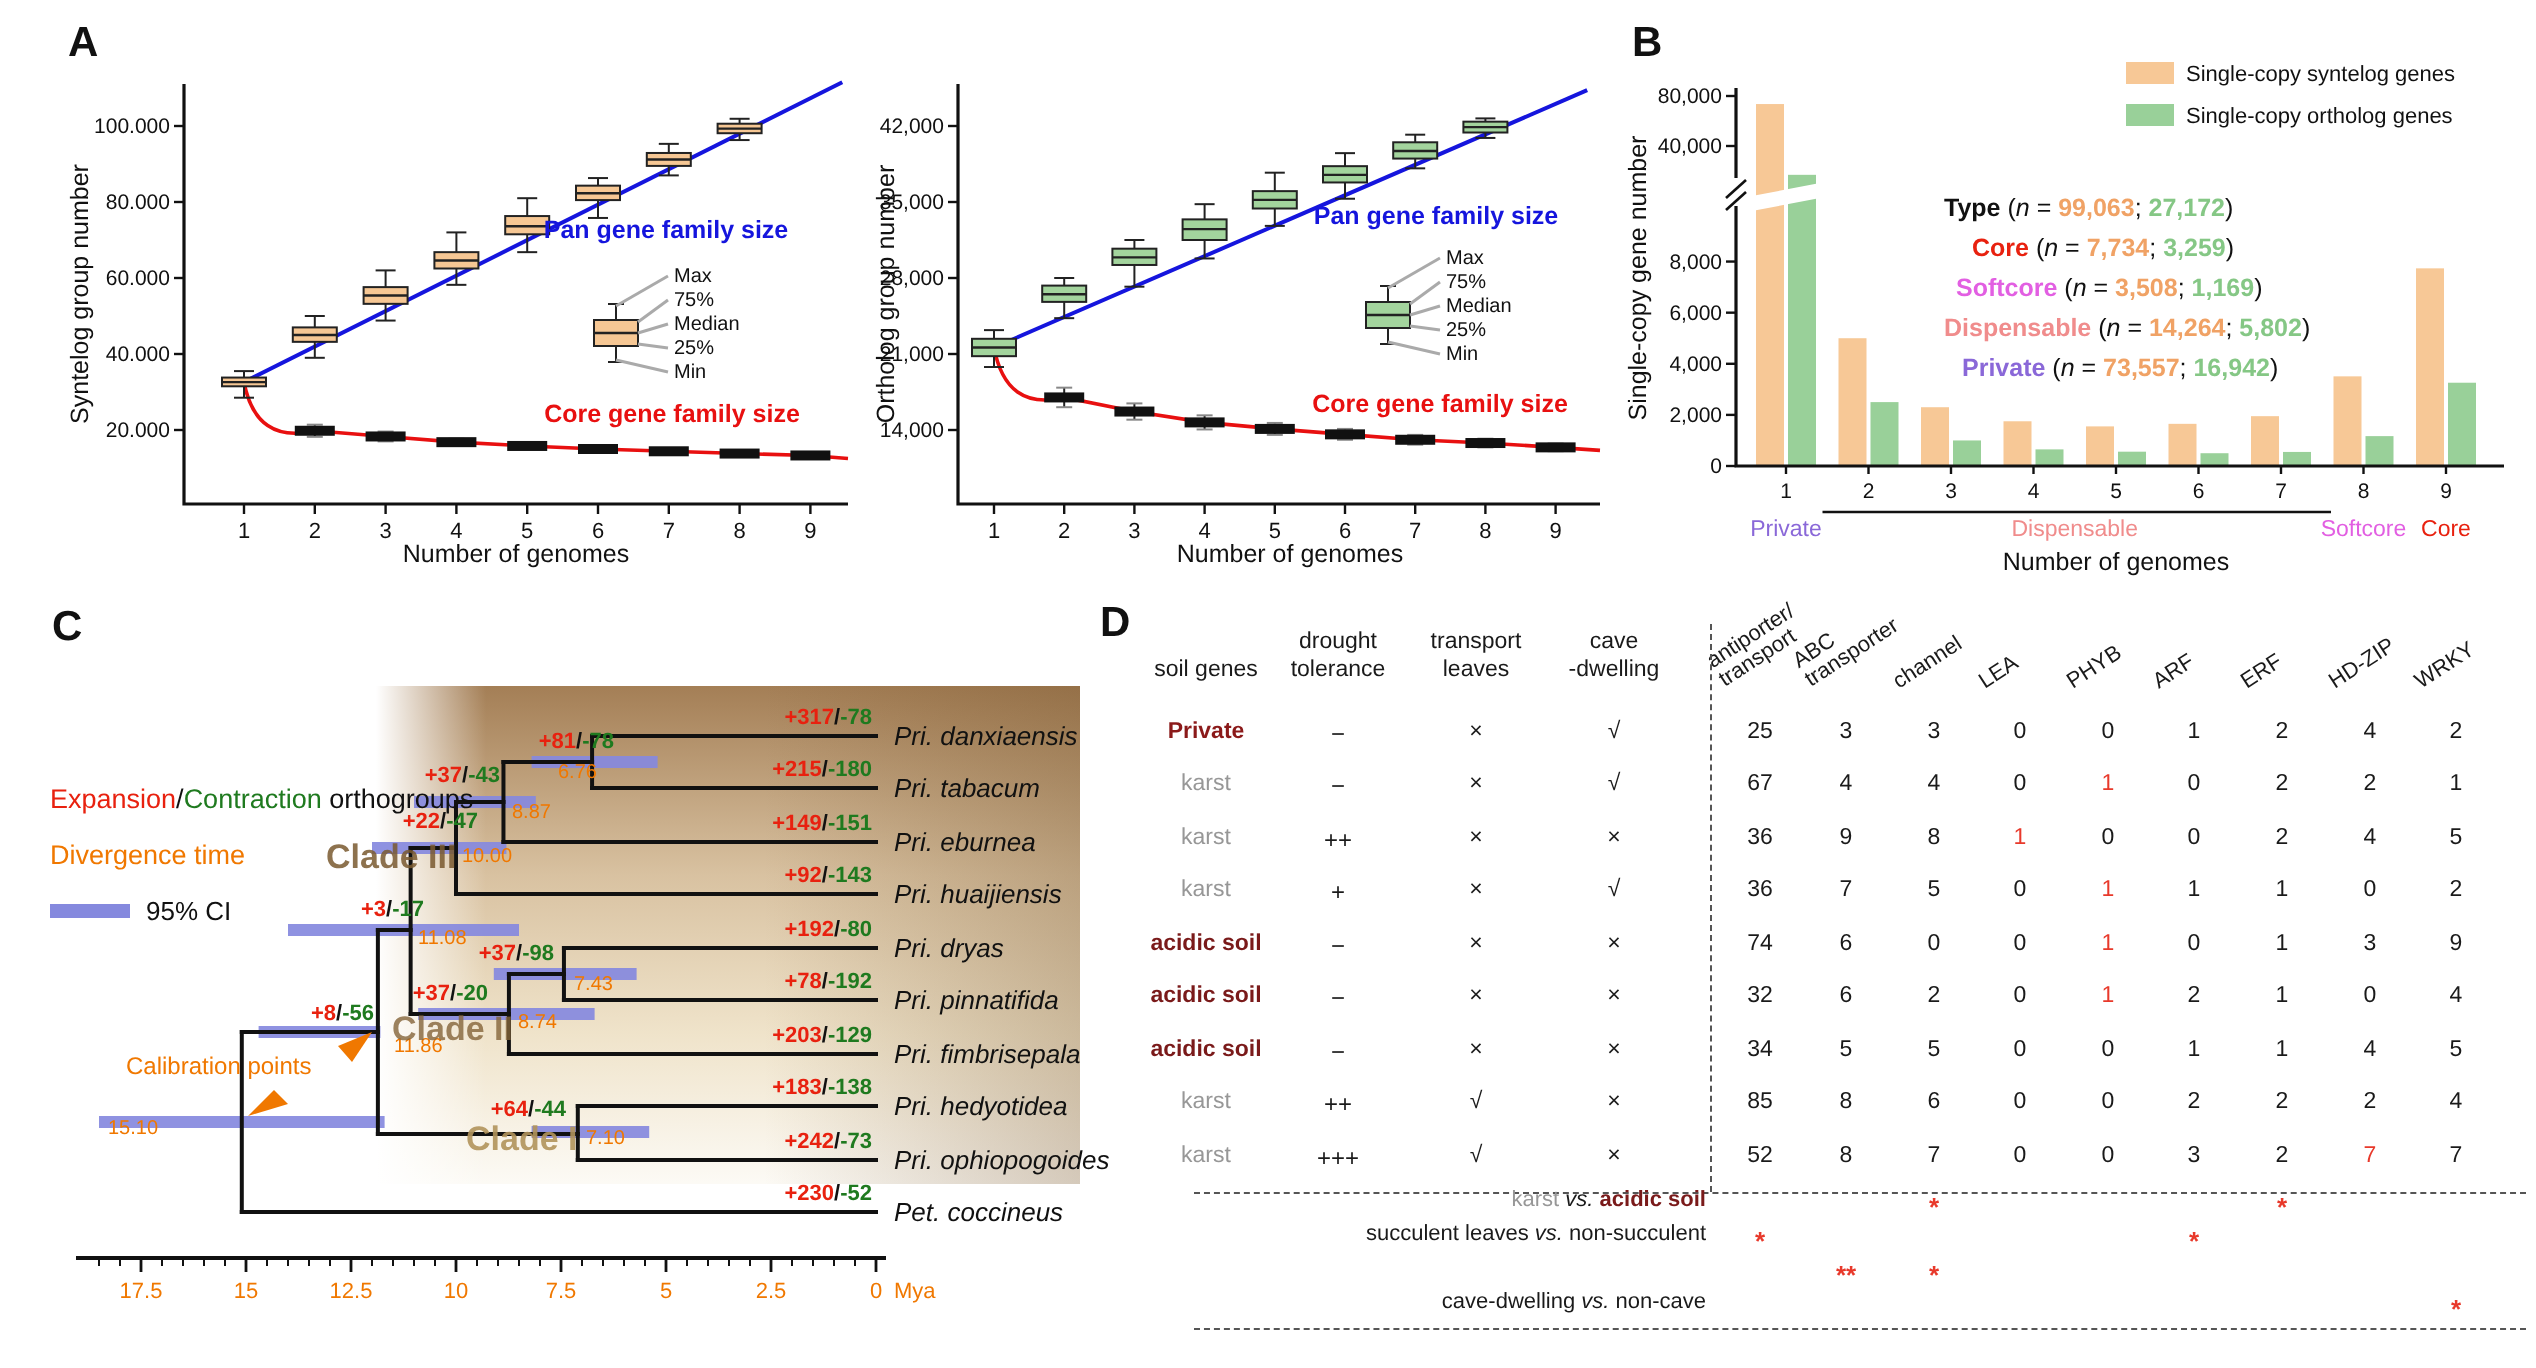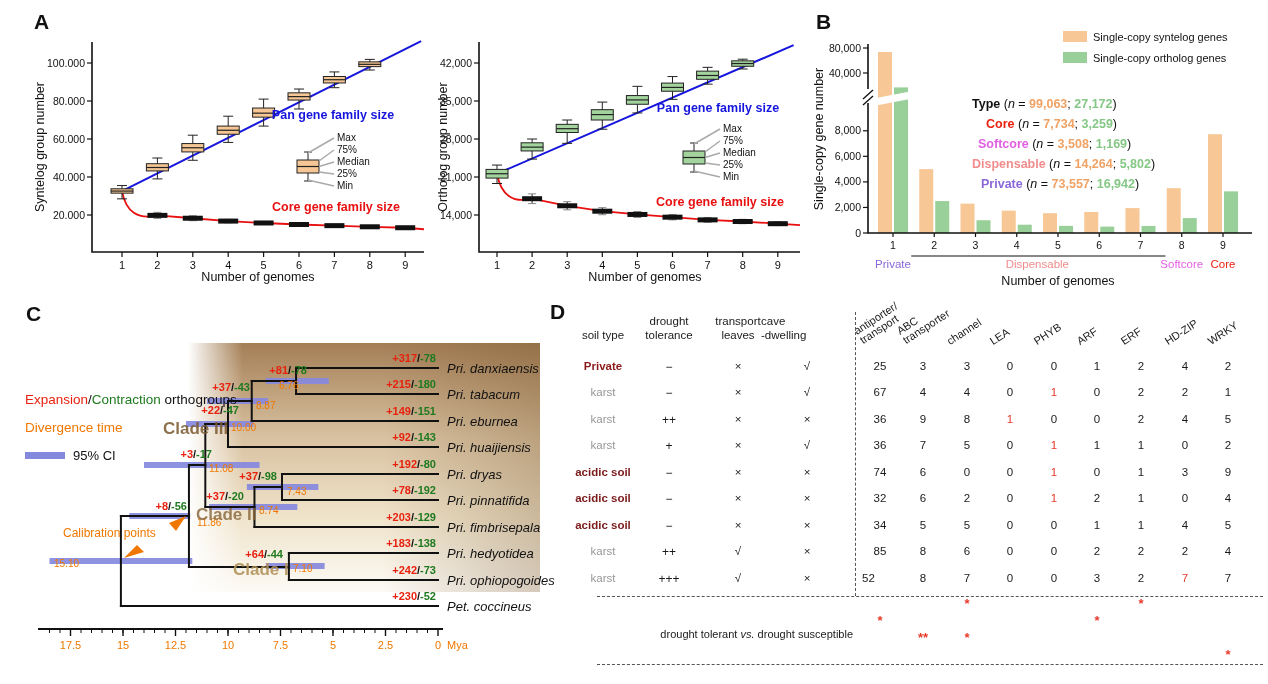--- a/index.html
+++ b/index.html
@@ -502,26 +502,26 @@
         <line x1="333" x2="333" y1="629" y2="636" stroke="#111" stroke-width="1.4"></line>
         <text x="333" y="649" fill="#f07800" font-size="11" text-anchor="middle">5</text>
         <line x1="385.5" x2="385.5" y1="629" y2="636" stroke="#111" stroke-width="1.4"></line>
         <text x="385.5" y="649" fill="#f07800" font-size="11" text-anchor="middle">2.5</text>
         <line x1="438" x2="438" y1="629" y2="636" stroke="#111" stroke-width="1.4"></line>
         <text x="438" y="649" fill="#f07800" font-size="11" text-anchor="middle">0</text>
         <text x="447" y="649" fill="#f07800" font-size="11" text-anchor="start">Mya</text>
       </g>
     </svg>
   <div id="panelD">
-      <div style="left: 12px; top: 28px; width: 92px; text-align: center; line-height: 14px; white-space: pre-line;">soil type</div>
+      <div style="left: 12px; top: 28px; width: 92px; text-align: center; line-height: 14px; white-space: pre-line;">soil genes</div>
       <div style="left: 78px; top: 14px; width: 92px; text-align: center; line-height: 14px; white-space: pre-line;">drought
 tolerance</div>
       <div style="left: 147px; top: 14px; width: 92px; text-align: center; line-height: 14px; white-space: pre-line;">transport
 leaves</div>
-      <div style="left: 216px; top: 14px; width: 92px; line-height: 14px; white-space: pre-line;">cave
+      <div style="left: 216px; top: 14px; width: 92px; text-align: center; line-height: 14px; white-space: pre-line;">cave
 -dwelling</div>
       <div style="left: 319px; top: 24px; white-space: pre; line-height: 11px; font-size: 11px; transform: rotate(-33deg); transform-origin: left bottom;">antiporter/
 transport</div>
       <div style="left: 362px; top: 24px; white-space: pre; line-height: 11px; font-size: 11px; transform: rotate(-33deg); transform-origin: left bottom;">ABC
 transporter</div>
       <div style="left: 406px; top: 36px; white-space: pre; line-height: 11px; font-size: 11px; transform: rotate(-33deg); transform-origin: left bottom;">channel</div>
       <div style="left: 449px; top: 36px; white-space: pre; line-height: 11px; font-size: 11px; transform: rotate(-33deg); transform-origin: left bottom;">LEA</div>
       <div style="left: 493px; top: 36px; white-space: pre; line-height: 11px; font-size: 11px; transform: rotate(-33deg); transform-origin: left bottom;">PHYB</div>
       <div style="left: 536px; top: 36px; white-space: pre; line-height: 11px; font-size: 11px; transform: rotate(-33deg); transform-origin: left bottom;">ARF</div>
       <div style="left: 580px; top: 36px; white-space: pre; line-height: 11px; font-size: 11px; transform: rotate(-33deg); transform-origin: left bottom;">ERF</div>
@@ -631,31 +631,33 @@
       <div style="left: 447px; top: 245px; width: 36px; text-align: center; color: rgb(26, 26, 26);">0</div>
       <div style="left: 491px; top: 245px; width: 36px; text-align: center; color: rgb(26, 26, 26);">0</div>
       <div style="left: 534px; top: 245px; width: 36px; text-align: center; color: rgb(26, 26, 26);">2</div>
       <div style="left: 578px; top: 245px; width: 36px; text-align: center; color: rgb(26, 26, 26);">2</div>
       <div style="left: 622px; top: 245px; width: 36px; text-align: center; color: rgb(26, 26, 26);">2</div>
       <div style="left: 665px; top: 245px; width: 36px; text-align: center; color: rgb(26, 26, 26);">4</div>
       <div style="left: 10px; top: 272px; width: 96px; text-align: center; color: rgb(151, 151, 151); font-weight: normal;">karst</div>
       <div style="left: 94px; top: 272px; width: 60px; text-align: center; font-size: 12px;">+++</div>
       <div style="left: 163px; top: 272px; width: 60px; text-align: center;">√</div>
       <div style="left: 232px; top: 272px; width: 60px; text-align: center;">×</div>
-      <div style="left: 317px; top: 272px; width: 36px; color: rgb(26, 26, 26);">52</div>
+      <div style="left: 317px; top: 272px; width: 36px; text-align: center; color: rgb(26, 26, 26);">52</div>
       <div style="left: 360px; top: 272px; width: 36px; text-align: center; color: rgb(26, 26, 26);">8</div>
       <div style="left: 404px; top: 272px; width: 36px; text-align: center; color: rgb(26, 26, 26);">7</div>
       <div style="left: 447px; top: 272px; width: 36px; text-align: center; color: rgb(26, 26, 26);">0</div>
       <div style="left: 491px; top: 272px; width: 36px; text-align: center; color: rgb(26, 26, 26);">0</div>
       <div style="left: 534px; top: 272px; width: 36px; text-align: center; color: rgb(26, 26, 26);">3</div>
       <div style="left: 578px; top: 272px; width: 36px; text-align: center; color: rgb(26, 26, 26);">2</div>
       <div style="left: 622px; top: 272px; width: 36px; text-align: center; color: rgb(232, 57, 43);">7</div>
       <div style="left: 665px; top: 272px; width: 36px; text-align: center; color: rgb(26, 26, 26);">7</div>
+      <div style="left: 0px; top: 294px; width: 308px; text-align: right; font-size: 11px;"><span style="color: rgb(151, 151, 151);">karst</span><span> </span><span style="font-style: italic;">vs.</span><span> </span><span style="color: rgb(122, 26, 26); font-weight: bold;">acidic soil</span></div>
       <div style="left: 404px; top: 296px; width: 36px; text-align: center; color: rgb(232, 57, 43); font-size: 13px; font-weight: bold;">*</div>
       <div style="left: 578px; top: 296px; width: 36px; text-align: center; color: rgb(232, 57, 43); font-size: 13px; font-weight: bold;">*</div>
+      <div style="left: 0px; top: 311px; width: 308px; text-align: right; font-size: 11px;"><span>succulent leaves </span><span style="font-style: italic;">vs.</span><span> non-succulent</span></div>
       <div style="left: 317px; top: 313px; width: 36px; text-align: center; color: rgb(232, 57, 43); font-size: 13px; font-weight: bold;">*</div>
       <div style="left: 534px; top: 313px; width: 36px; text-align: center; color: rgb(232, 57, 43); font-size: 13px; font-weight: bold;">*</div>
-      <div style="left: 0px; top: 328px; width: 308px; text-align: right; font-size: 11px;"><span>drought tolerant </span><span style="font-style: italic;">vs.</span><span> drought susceptible</span></div>
       <div style="left: 360px; top: 330px; width: 36px; text-align: center; color: rgb(232, 57, 43); font-size: 13px; font-weight: bold;">**</div>
       <div style="left: 404px; top: 330px; width: 36px; text-align: center; color: rgb(232, 57, 43); font-size: 13px; font-weight: bold;">*</div>
+      <div style="left: 0px; top: 345px; width: 308px; text-align: right; font-size: 11px;"><span>cave-dwelling </span><span style="font-style: italic;">vs.</span><span> non-cave</span></div>
       <div style="left: 665px; top: 347px; width: 36px; text-align: center; color: rgb(232, 57, 43); font-size: 13px; font-weight: bold;">*</div>
     </div>
 </div>
 
 </body></html>

